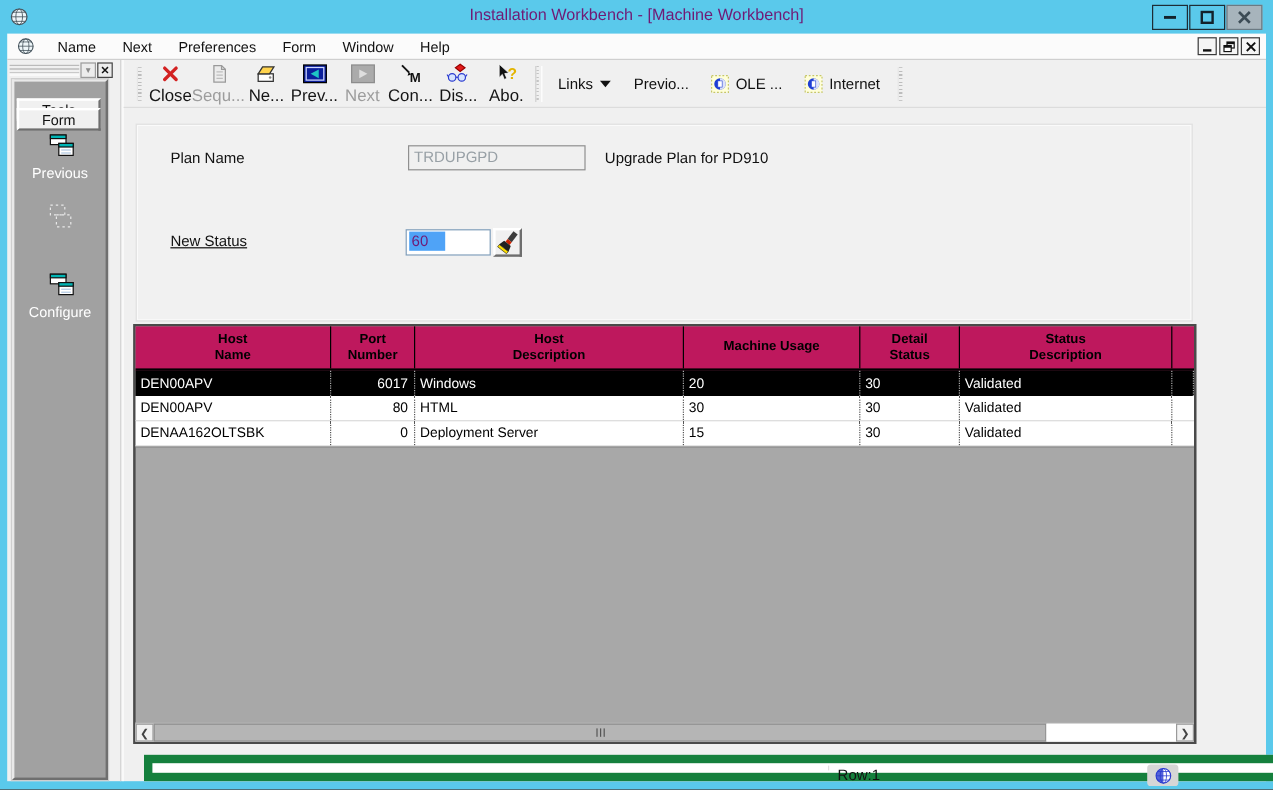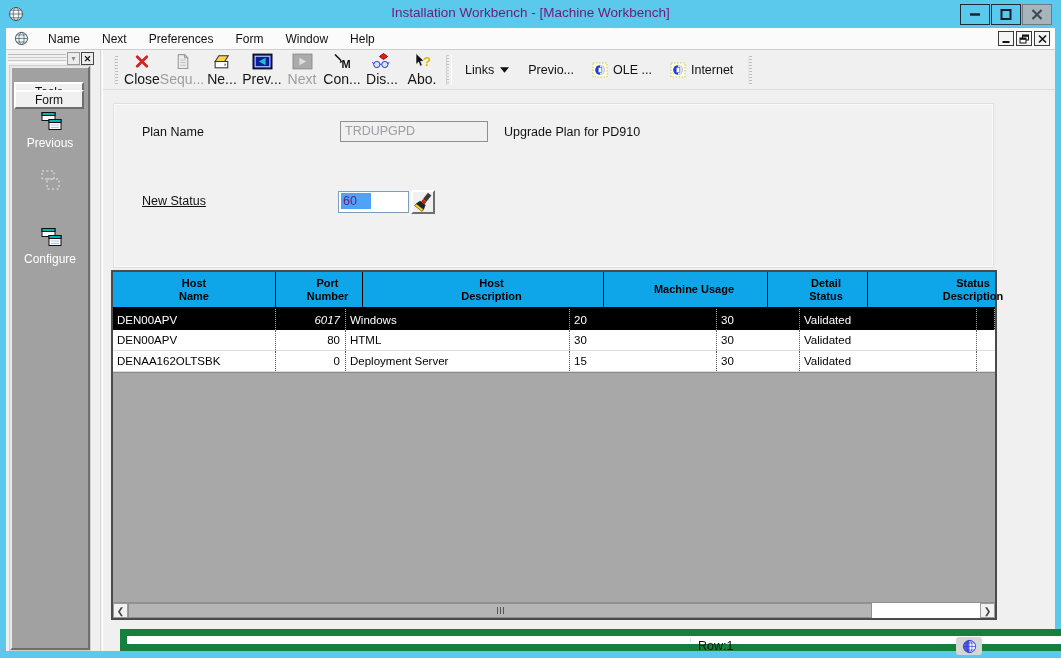--- a/index.html
+++ b/index.html
@@ -56,21 +56,21 @@
     border:1px solid #8f8f8f;color:#98a0a6;font-size:12.5px;padding:2px 4px;}
   .plan-desc{position:absolute;left:390px;top:21px;font-size:12.5px;color:#111;}
   .status-field{position:absolute;left:224px;top:87px;width:71px;height:22px;background:#fff;
     border:1px solid #7f9db9;font-size:12.5px;padding:2px 1px 2px 2px;}
   .status-field .sel{background:var(--c-status-sel,#4fa3f7);color:#701a75;padding:1px 14px 1px 2px;}
   .va-btn{position:absolute;left:297px;top:86px;width:24px;height:24px;background:#f0f0f0;
     border:2px solid;border-color:#ffffff #6e6e6e #6e6e6e #ffffff;display:flex;align-items:center;justify-content:center;}
   
   .grid{position:absolute;left:105px;top:220px;width:886px;height:350px;border:2px solid #4a4a4a;
     background:var(--c-filler,#a8a8a8);display:flex;flex-direction:column;}
-  .ghead{display:flex;height:37px;background:#0ea5e9;border-bottom:2px solid #000;flex:0 0 auto;gap:17px;}
+  .ghead{display:flex;height:37px;background:#be185d;border-bottom:2px solid #000;flex:0 0 auto;}
   .hcell{display:flex;flex-direction:column;align-items:center;justify-content:center;
     font-size:11px;font-weight:bold;color:#000;line-height:13px;border-right:1px solid #000;}
   .hcell:last-child{border-right:none;}
   .grow{display:flex;height:21px;background:#fff;color:#000;font-size:11.5px;flex:0 0 auto;border-bottom:1px solid #dedede;}
   .grow .cell{display:flex;align-items:center;padding-left:4px;border-right:1px dotted #555;overflow:hidden;white-space:nowrap;}
   .grow .cell.r{justify-content:flex-end;padding-right:5px;padding-left:0;}
   .grow .cell:last-child{border-right:none;}
   .grow.selected{background:var(--c-sel-bg,#000);color:var(--c-sel-fg,#fff);border-bottom:none;}
   .grow.selected .cell{border-right:1px dotted #aaa;}
   .gfiller{flex:1 1 auto;border-top:1px solid #8a8a8a;}
@@ -390,21 +390,21 @@
           </div>
           <div class="hcell" style="flex: 0 0 177px;">
             <span>Status</span>
             <span>Description</span>
           </div>
           <div class="hcell" style="flex: 0 0 18px;"></div>
         </div>
       <div id="grid-rows" style="display:contents;"></div>
       <div class="grow selected">
           <div class="cell" style="flex: 0 0 163px;">DEN00APV</div>
-          <div class="cell r" style="flex: 0 0 70px; font-style: italic;">6017</div>
+          <div class="cell r" style="flex: 0 0 70px;">6017</div>
           <div class="cell" style="flex: 0 0 224px;">Windows</div>
           <div class="cell" style="flex: 0 0 147px;">20</div>
           <div class="cell" style="flex: 0 0 83px;">30</div>
           <div class="cell" style="flex: 0 0 177px;">Validated</div>
           <div class="cell" style="flex: 0 0 18px;"></div>
         </div>
         <div class="grow">
           <div class="cell" style="flex: 0 0 163px;">DEN00APV</div>
           <div class="cell r" style="flex: 0 0 70px;">80</div>
           <div class="cell" style="flex: 0 0 224px;">HTML</div>

